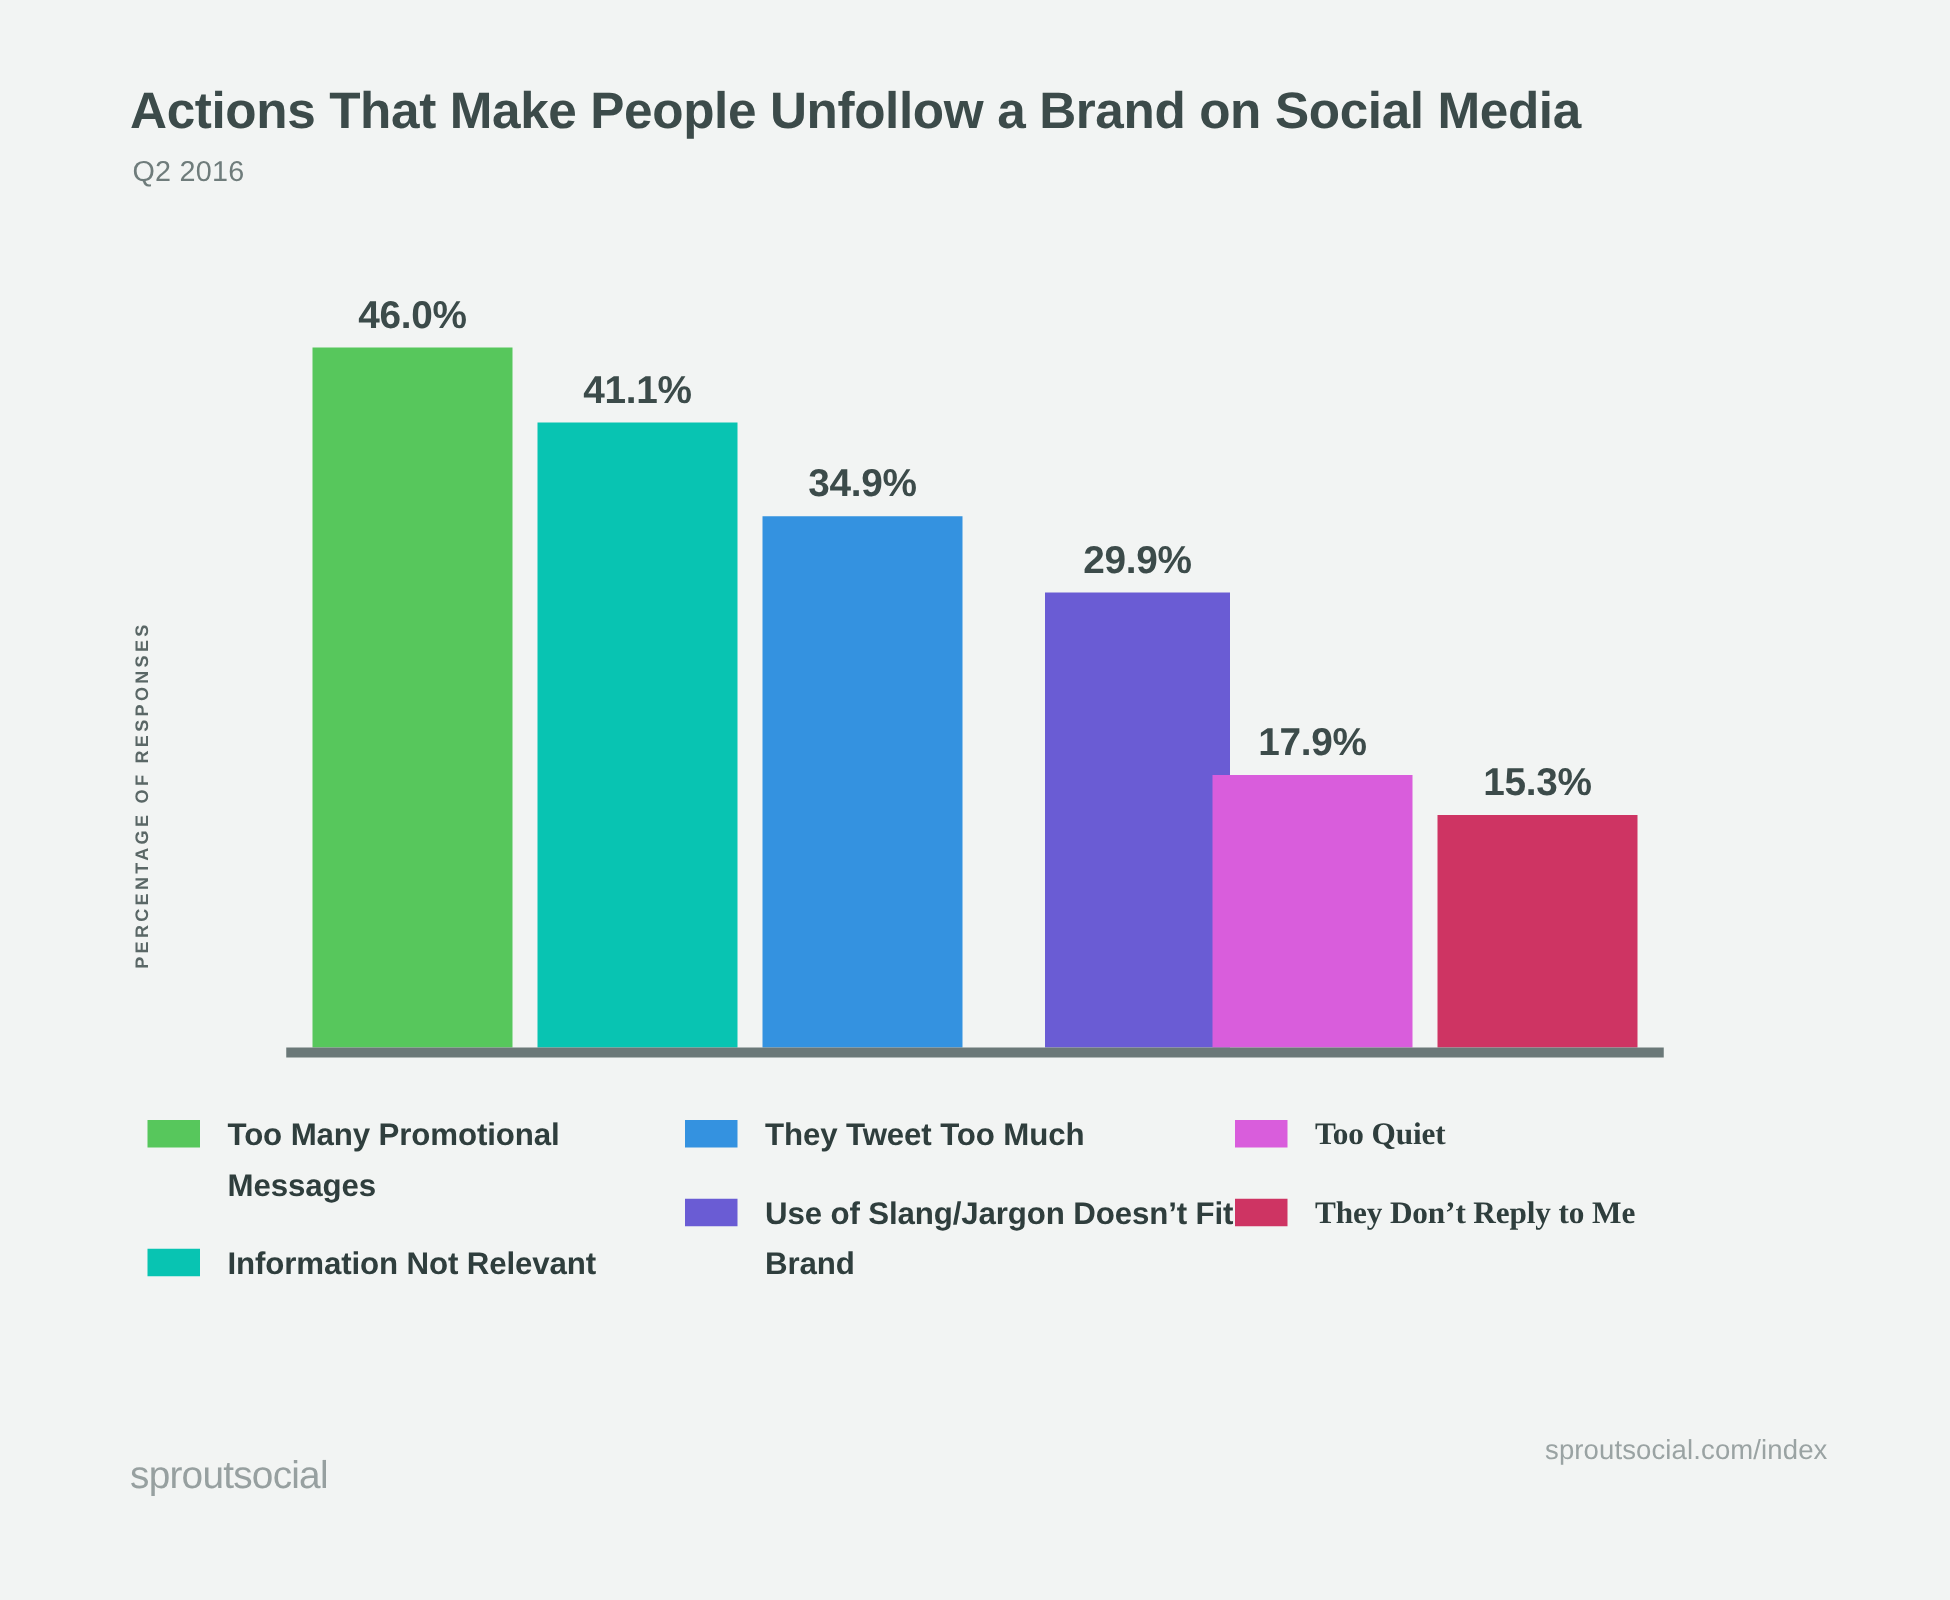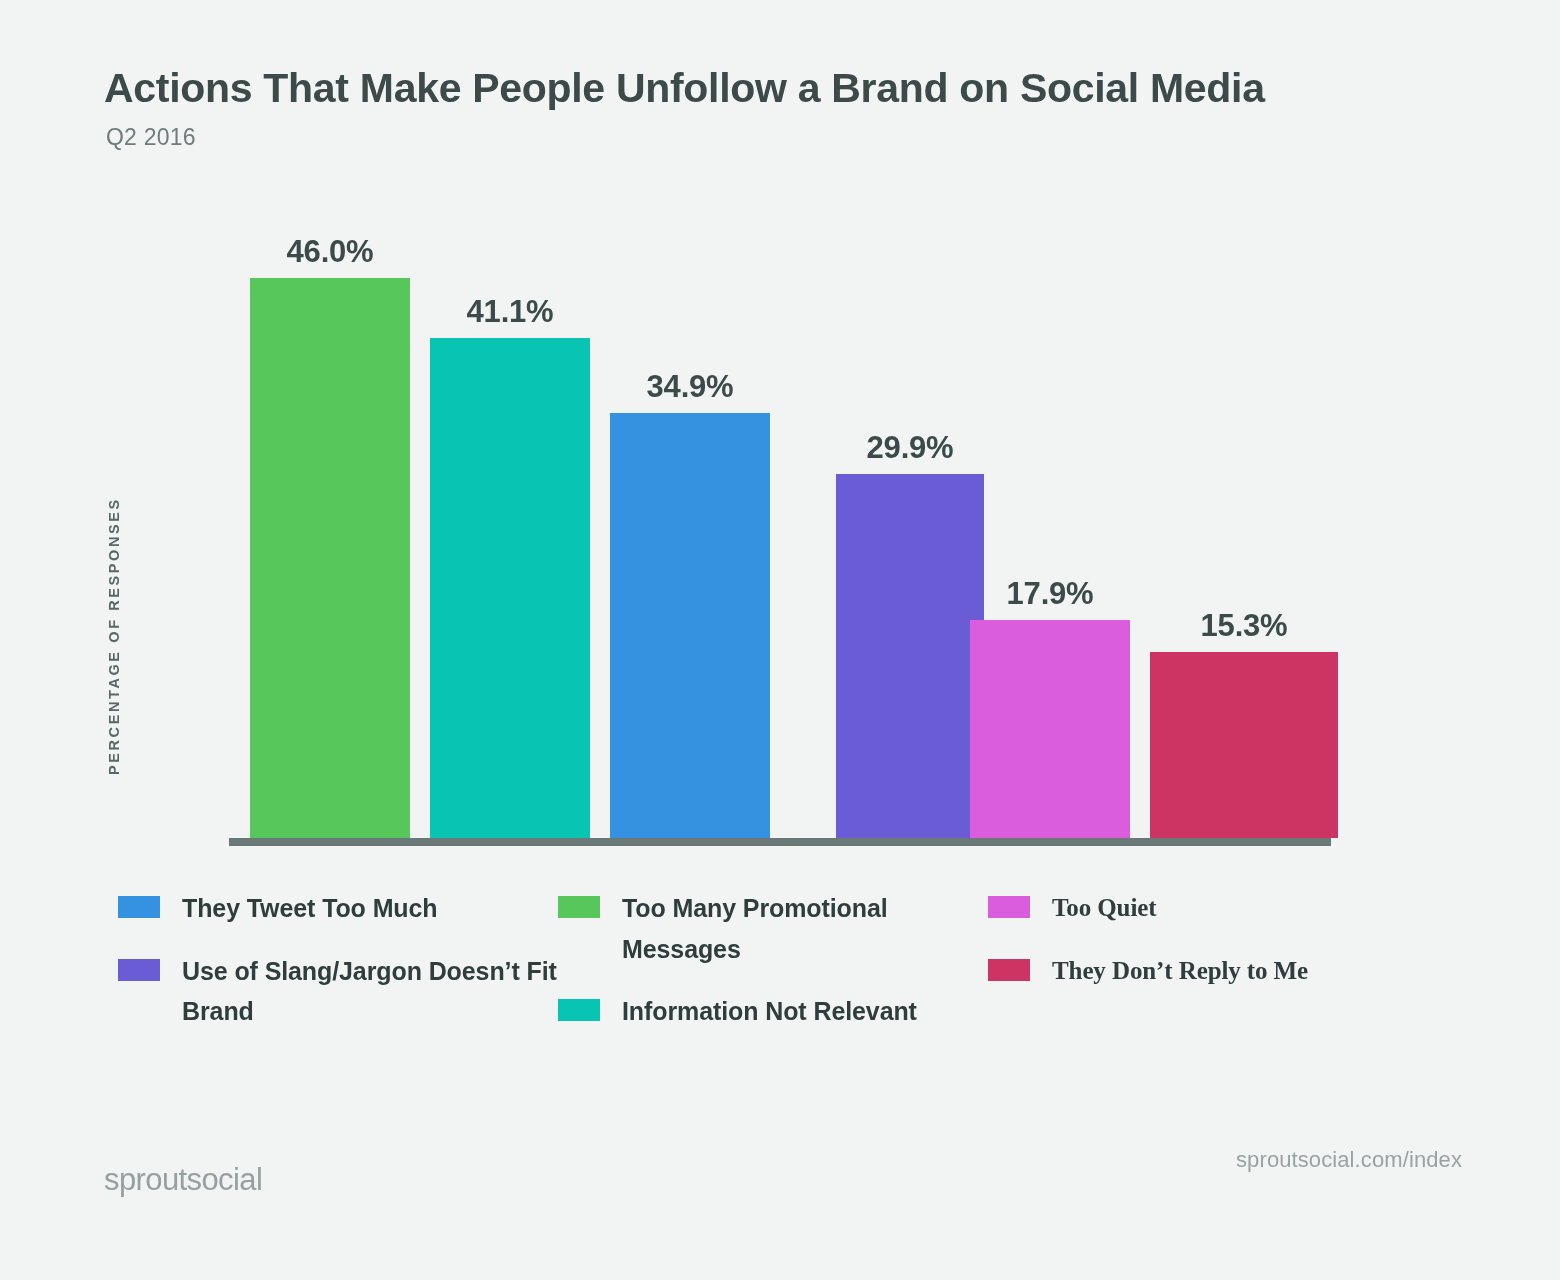--- a/index.html
+++ b/index.html
@@ -200,48 +200,48 @@
           <div class="bar-value" style="bottom: 433px;">34.9%</div>
         </div>
         <div class="bar-group" style="left: 836px; width: 148px; height: 434px;">
           <div class="bar-rect" title="Use of Slang/Jargon Doesn’t Fit Brand" style="height: 364px; background: rgb(106, 92, 212);"></div>
           <div class="bar-value" style="bottom: 372px;">29.9%</div>
         </div>
         <div class="bar-group" style="left: 970px; width: 160px; height: 288px;">
           <div class="bar-rect" title="Too Quiet" style="height: 218px; background: rgb(217, 93, 220);"></div>
           <div class="bar-value" style="bottom: 226px;">17.9%</div>
         </div>
-        <div class="bar-group" style="left: 1150px; width: 188px; height: 256px;">
+        <div class="bar-group" style="left: 1150px; width: 160px; height: 256px;">
           <div class="bar-rect" title="They Don’t Reply to Me" style="height: 186px; background: rgb(206, 52, 99);"></div>
           <div class="bar-value" style="bottom: 194px;">15.3%</div>
         </div>
       </div>
 
     <div class="axis-line"></div>
   </div>
 
   <div class="legend" id="legend-container">
+      <div class="legend-col legend-col-1">
+        <div class="legend-item">
+          <span class="legend-swatch" style="background: rgb(87, 199, 92);"></span>
+          <span class="legend-label">Too Many Promotional Messages</span>
+        </div>
+        <div class="legend-item">
+          <span class="legend-swatch" style="background: rgb(8, 196, 178);"></span>
+          <span class="legend-label">Information Not Relevant</span>
+        </div>
+      </div>
       <div class="legend-col legend-col-2">
         <div class="legend-item">
           <span class="legend-swatch" style="background: rgb(52, 146, 224);"></span>
           <span class="legend-label">They Tweet Too Much</span>
         </div>
         <div class="legend-item">
           <span class="legend-swatch" style="background: rgb(106, 92, 212);"></span>
           <span class="legend-label">Use of Slang/Jargon Doesn’t Fit Brand</span>
-        </div>
-      </div>
-      <div class="legend-col legend-col-1">
-        <div class="legend-item">
-          <span class="legend-swatch" style="background: rgb(87, 199, 92);"></span>
-          <span class="legend-label">Too Many Promotional Messages</span>
-        </div>
-        <div class="legend-item">
-          <span class="legend-swatch" style="background: rgb(8, 196, 178);"></span>
-          <span class="legend-label">Information Not Relevant</span>
         </div>
       </div>
       <div class="legend-col legend-col-3">
         <div class="legend-item">
           <span class="legend-swatch" style="background: rgb(217, 93, 220);"></span>
           <span class="legend-label">Too Quiet</span>
         </div>
         <div class="legend-item">
           <span class="legend-swatch" style="background: rgb(206, 52, 99);"></span>
           <span class="legend-label">They Don’t Reply to Me</span>

